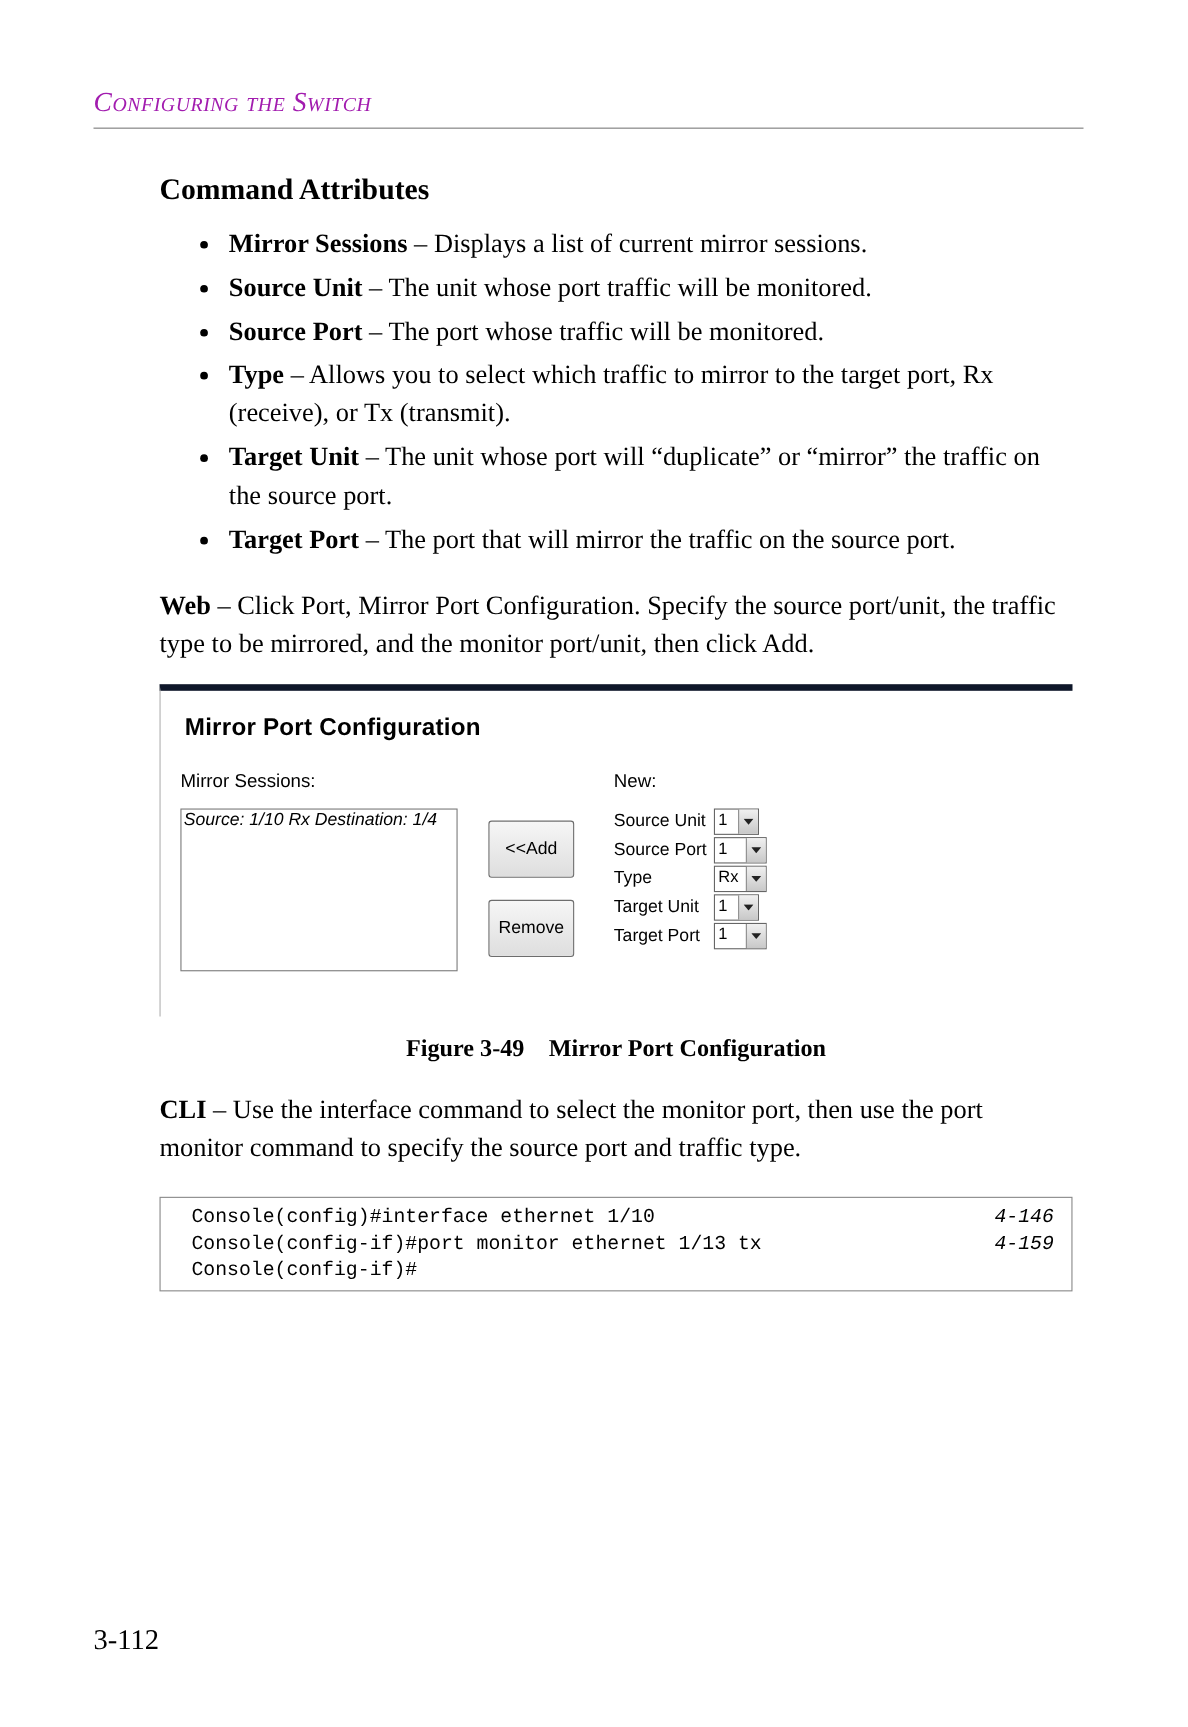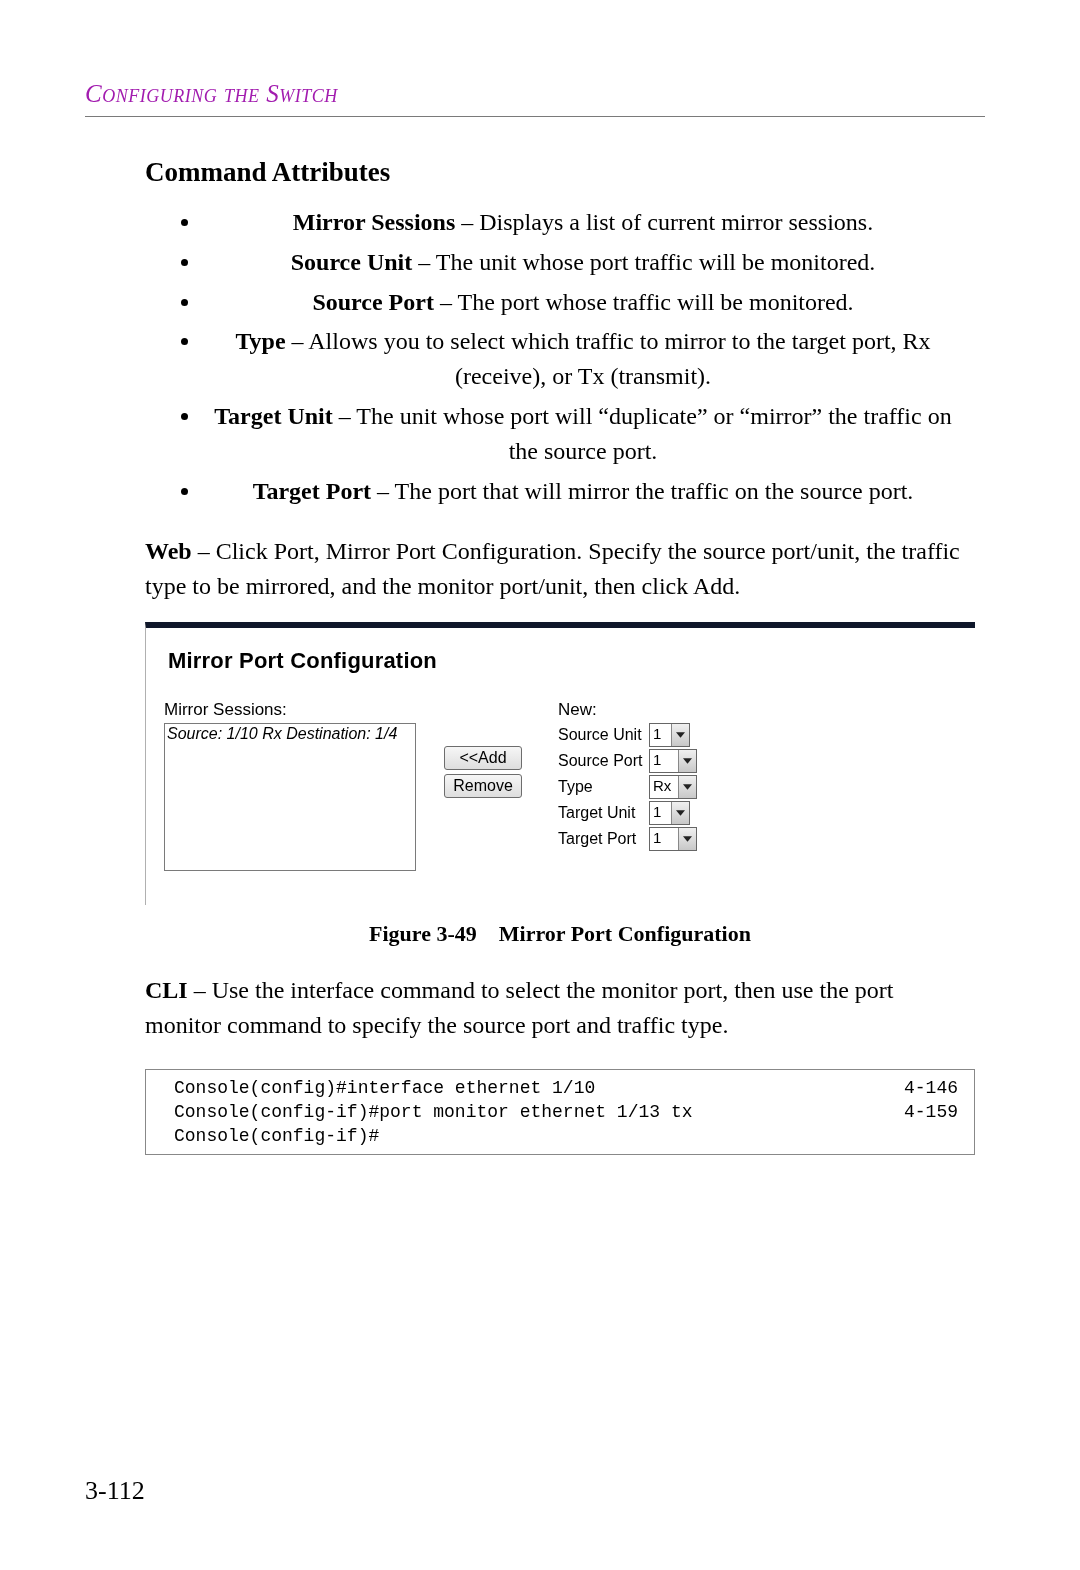--- a/index.html
+++ b/index.html
@@ -37,21 +37,20 @@
   }
   h2.section {
     font-size: 27px;
     font-weight: bold;
     margin: 30px 0 10px 0;
   }
   ul.attrs {
     list-style: disc;
     padding-left: 40px;
     margin: 17px;
-    text-align: center;
   }
   ul.attrs li {
     font-size: 24px;
     line-height: 1.45;
     margin: 5px 0;
     padding-left: 6px;
   }
   ul.attrs li .term {
     font-weight: bold;
   }
@@ -83,21 +82,21 @@
   }
   .shot-body {
     display: flex;
     align-items: flex-start;
     font-size: 17px;
     color: #000;
   }
   .col-sessions { flex: 0 0 280px; }
   .col-btns     { flex: 0 0 100px; margin-top: 46px; }
   .col-new      { flex: 0 0 190px; margin-left: 14px;}
-  .small-label { font-size: 17px; margin-bottom: 3px; }
+  .small-label { font-size: 17px; margin-bottom: 15px; }
   .listbox {
     border: 1px solid #7a7a7a;
     height: 148px;
     width: 252px;
     padding: 1px 2px;
     box-sizing: border-box;
     font-size: 16px;
     background: #fff;
     overflow: hidden;
     font-style: italic;
@@ -107,22 +106,22 @@
     font-size:16px;
   }
   .winbtn {
     display: block;
     width: 78px;
     text-align: center;
     font-size: 16px;
     background: linear-gradient(#f6f6f6,#dedede);
     border: 1px solid #6d6d6d;
     border-radius: 3px;
-    padding: 2px 0;
-    margin-bottom: 4px;
+    padding: 16px 0;
+    margin-bottom: 20px;
     cursor: pointer;
   }
   .fieldrow {
     display: flex;
     align-items: center;
     gap: 6px;
     margin-bottom: 2px;
   }
   .fieldrow .flabel {
     font-size: 16px;
@@ -166,21 +165,21 @@
     padding: 6px 16px 6px 28px;
     margin-top: 26px;
     white-space: pre;
     display: flex;
     flex-direction: column;
   }
   .cli-line {
     display: flex;
     justify-content: space-between;
   }
-  .cli-line .ref { }
+  .cli-line .ref { font-style: italic; }
 
   .pagenum {
     position: absolute;
     bottom: 64px;
     left: 85px;
     font-size: 26px;
     font-family: Garamond, "Times New Roman", serif;
   }
 </style>
 </head>

